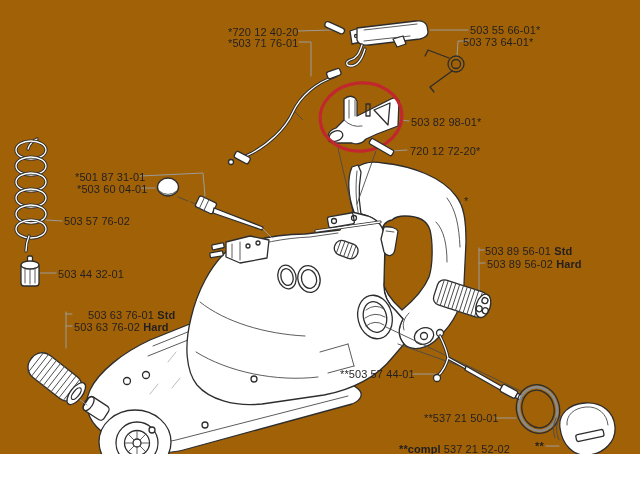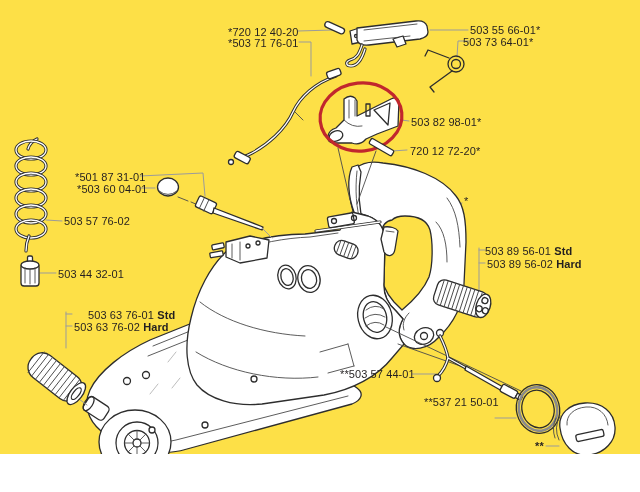--- a/index.html
+++ b/index.html
@@ -1,16 +1,16 @@
 <!DOCTYPE html>
 <html><head>
 <meta charset="utf-8">
 <style>
   html,body{margin:0;padding:0;background:#fff;}
-  .stage{position:relative;width:640px;height:454px;background:#fde047;overflow:hidden;
+  .stage{position:relative;width:640px;height:454px;background:#a16207;overflow:hidden;
          font-family:"Liberation Sans", sans-serif;}
   .stage svg{position:absolute;left:0;top:0;}
   .lbl{position:absolute;font-size:11px;line-height:12px;color:#231f20;white-space:nowrap;
        letter-spacing:0.1px;}
   .lbl b{font-weight:bold;}
   .ln{fill:none;stroke:#2d2d2d;stroke-width:1.3;stroke-linecap:round;stroke-linejoin:round;}
   .tn{fill:none;stroke:#4a4a4a;stroke-width:0.9;stroke-linecap:round;}
   .lt{fill:none;stroke:#b5b5b5;stroke-width:0.9;stroke-linecap:round;}
   .fw{fill:#ffffff;stroke:#2d2d2d;stroke-width:1.3;stroke-linejoin:round;}
   .ldr{fill:none;stroke:#9b9b9b;stroke-width:1;stroke-linecap:round;stroke-linejoin:round;}
@@ -299,16 +299,17 @@
   <div class="lbl" style="left:410px;top:145px"><span>720 12 72-20*</span><b></b><span></span></div>
   <div class="lbl" style="left:75px;top:171px"><span>*501 87 31-01</span><b></b><span></span></div>
   <div class="lbl" style="left:77px;top:183px"><span>*503 60 04-01</span><b></b><span></span></div>
   <div class="lbl" style="left:64px;top:215px"><span>503 57 76-02</span><b></b><span></span></div>
   <div class="lbl" style="left:58px;top:268px"><span>503 44 32-01</span><b></b><span></span></div>
   <div class="lbl" style="left:485px;top:245px"><span>503 89 56-01 </span><b>Std</b><span></span></div>
   <div class="lbl" style="left:487px;top:258px"><span>503 89 56-02 </span><b>Hard</b><span></span></div>
   <div class="lbl" style="left:88px;top:309px"><span>503 63 76-01 </span><b>Std</b><span></span></div>
   <div class="lbl" style="left:74px;top:321px"><span>503 63 76-02 </span><b>Hard</b><span></span></div>
   <div class="lbl" style="left:340px;top:368px"><span>**503 57 44-01</span><b></b><span></span></div>
-  <div class="lbl" style="left:424px;top:396px"><span>**537 21 50-01</span><b></b><span></span></div>
+  <div class="lbl" style="left:424px;top:412px"><span>**537 21 50-01</span><b></b><span></span></div>
+  <div class="lbl" style="left:399px;top:443px"><span></span><b>**compl</b><span> 537 21 52-02</span></div>
   <div class="lbl" style="left:535px;top:440px"><span></span><b>**</b><span></span></div>
   <div class="lbl" style="left:464px;top:195px"><span>*</span><b></b><span></span></div>
 </div>
 
 </body></html>

